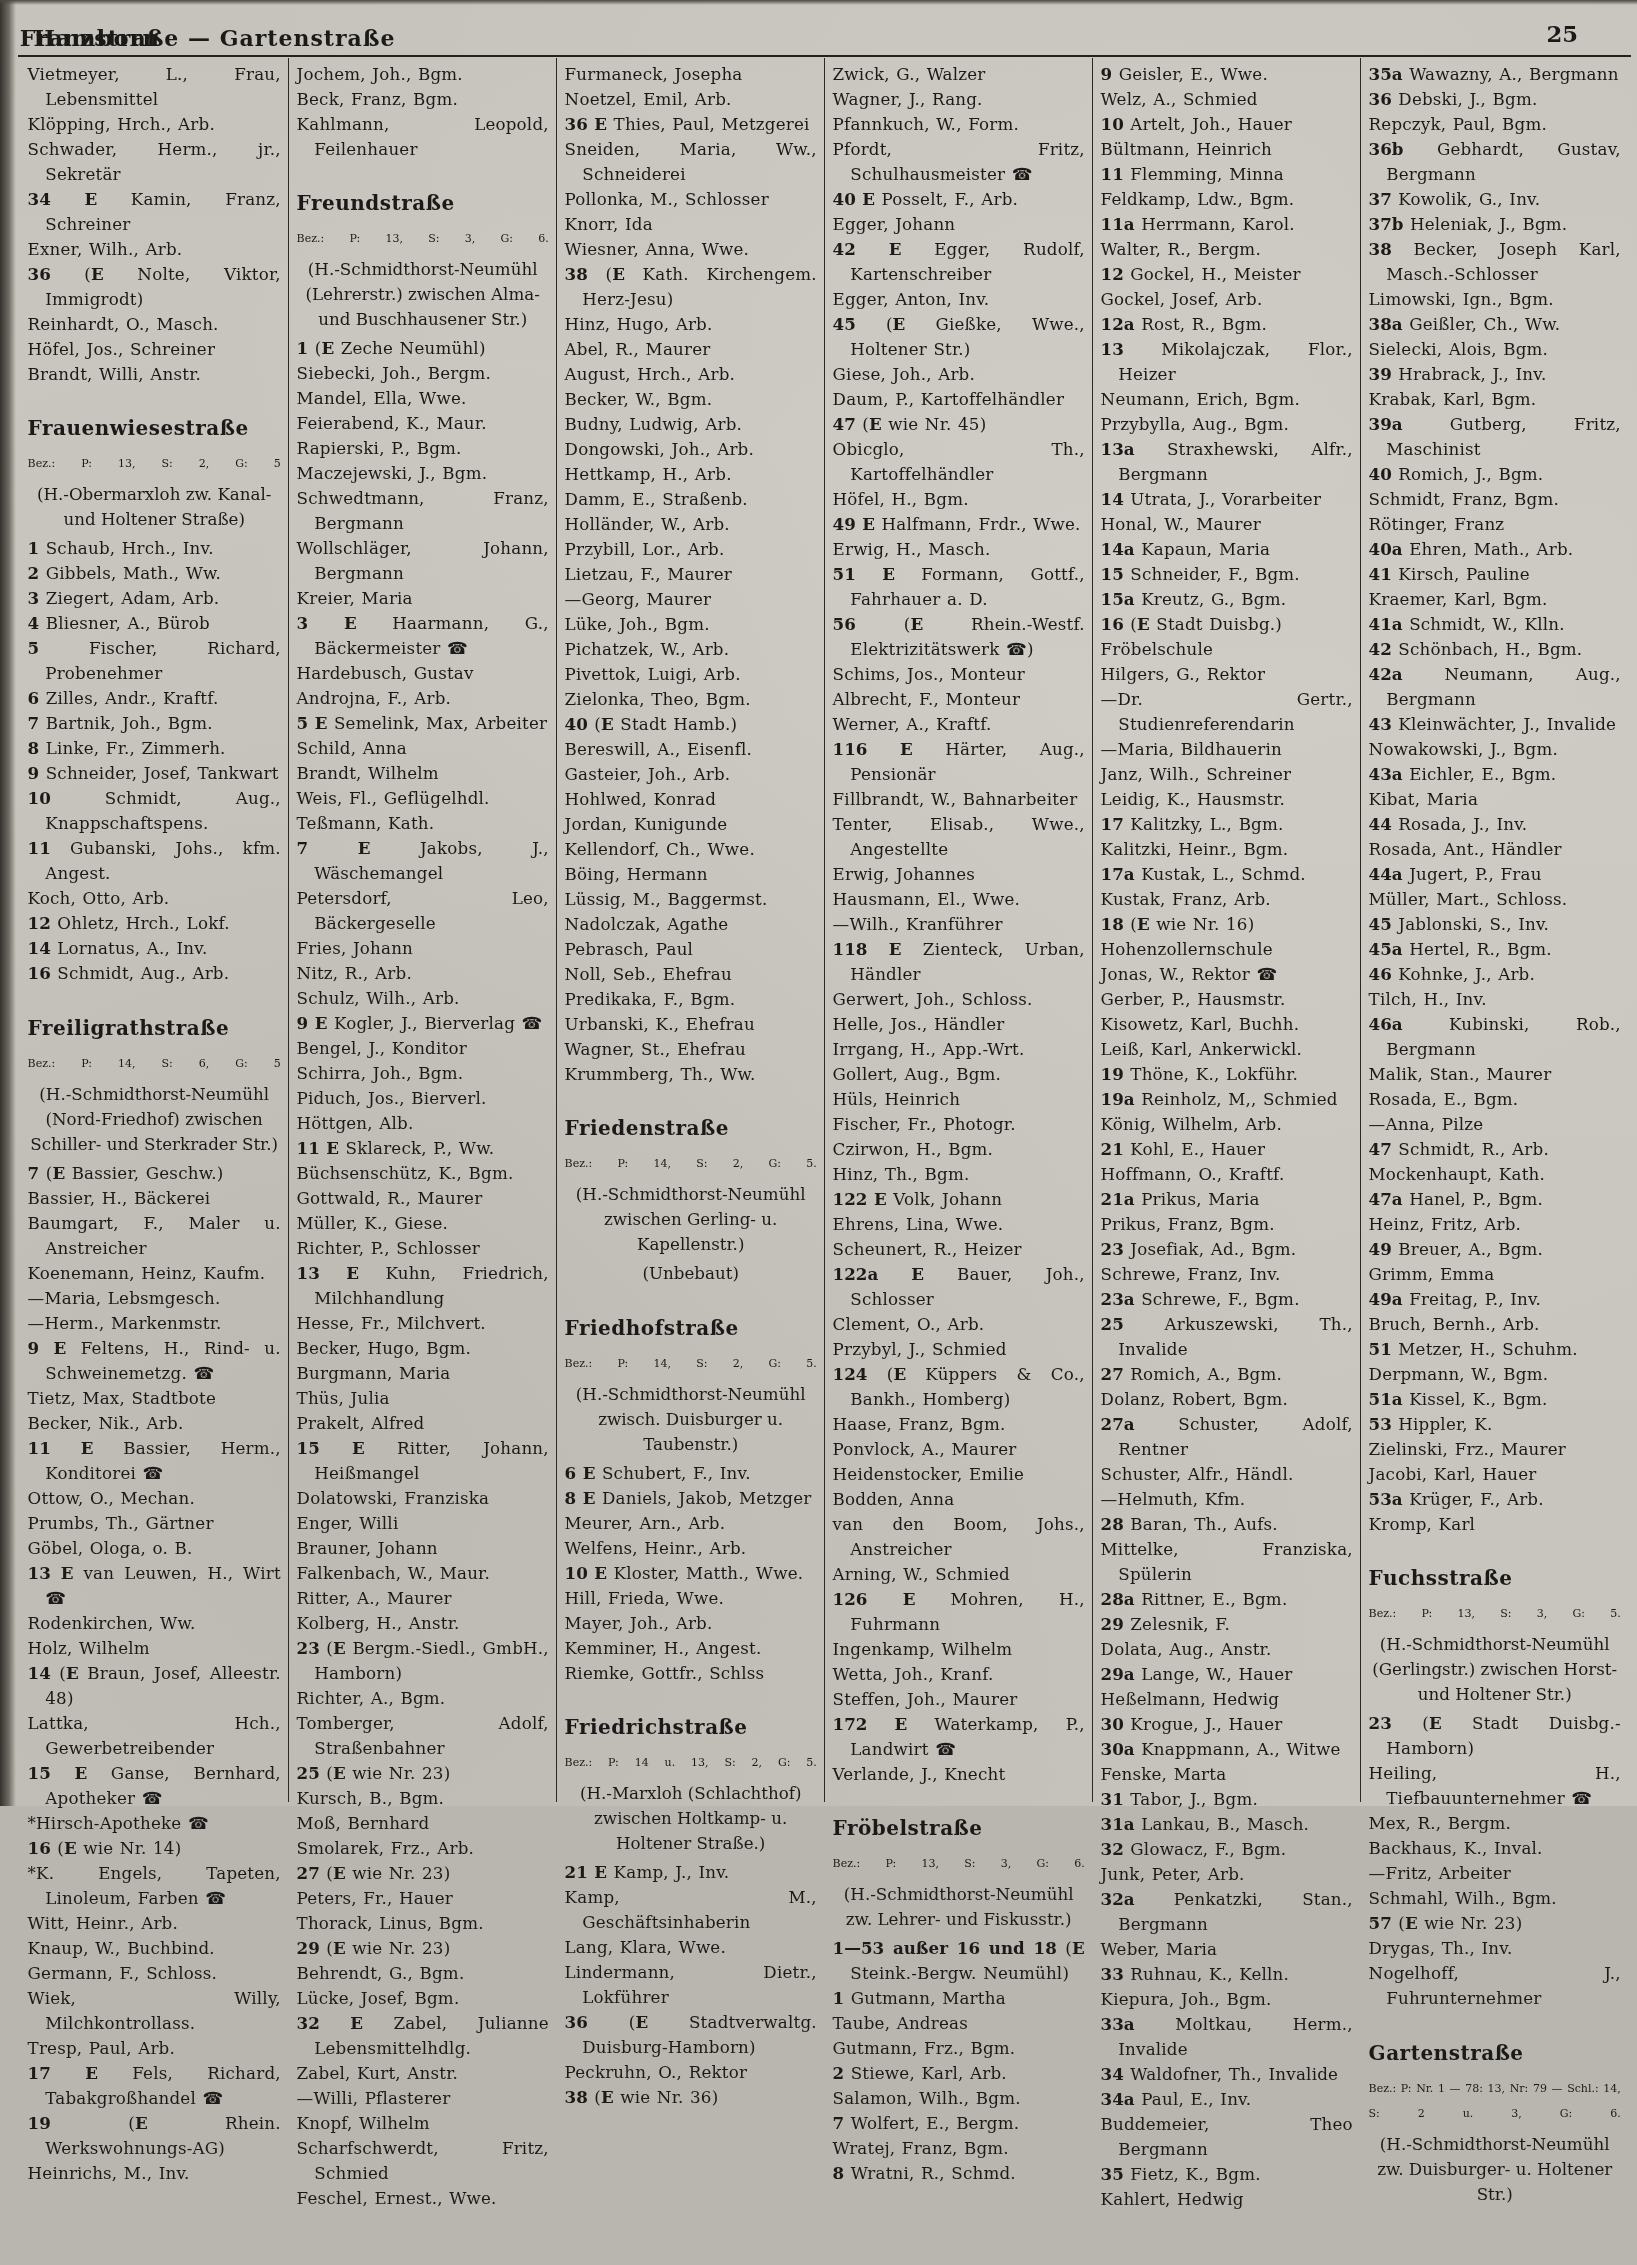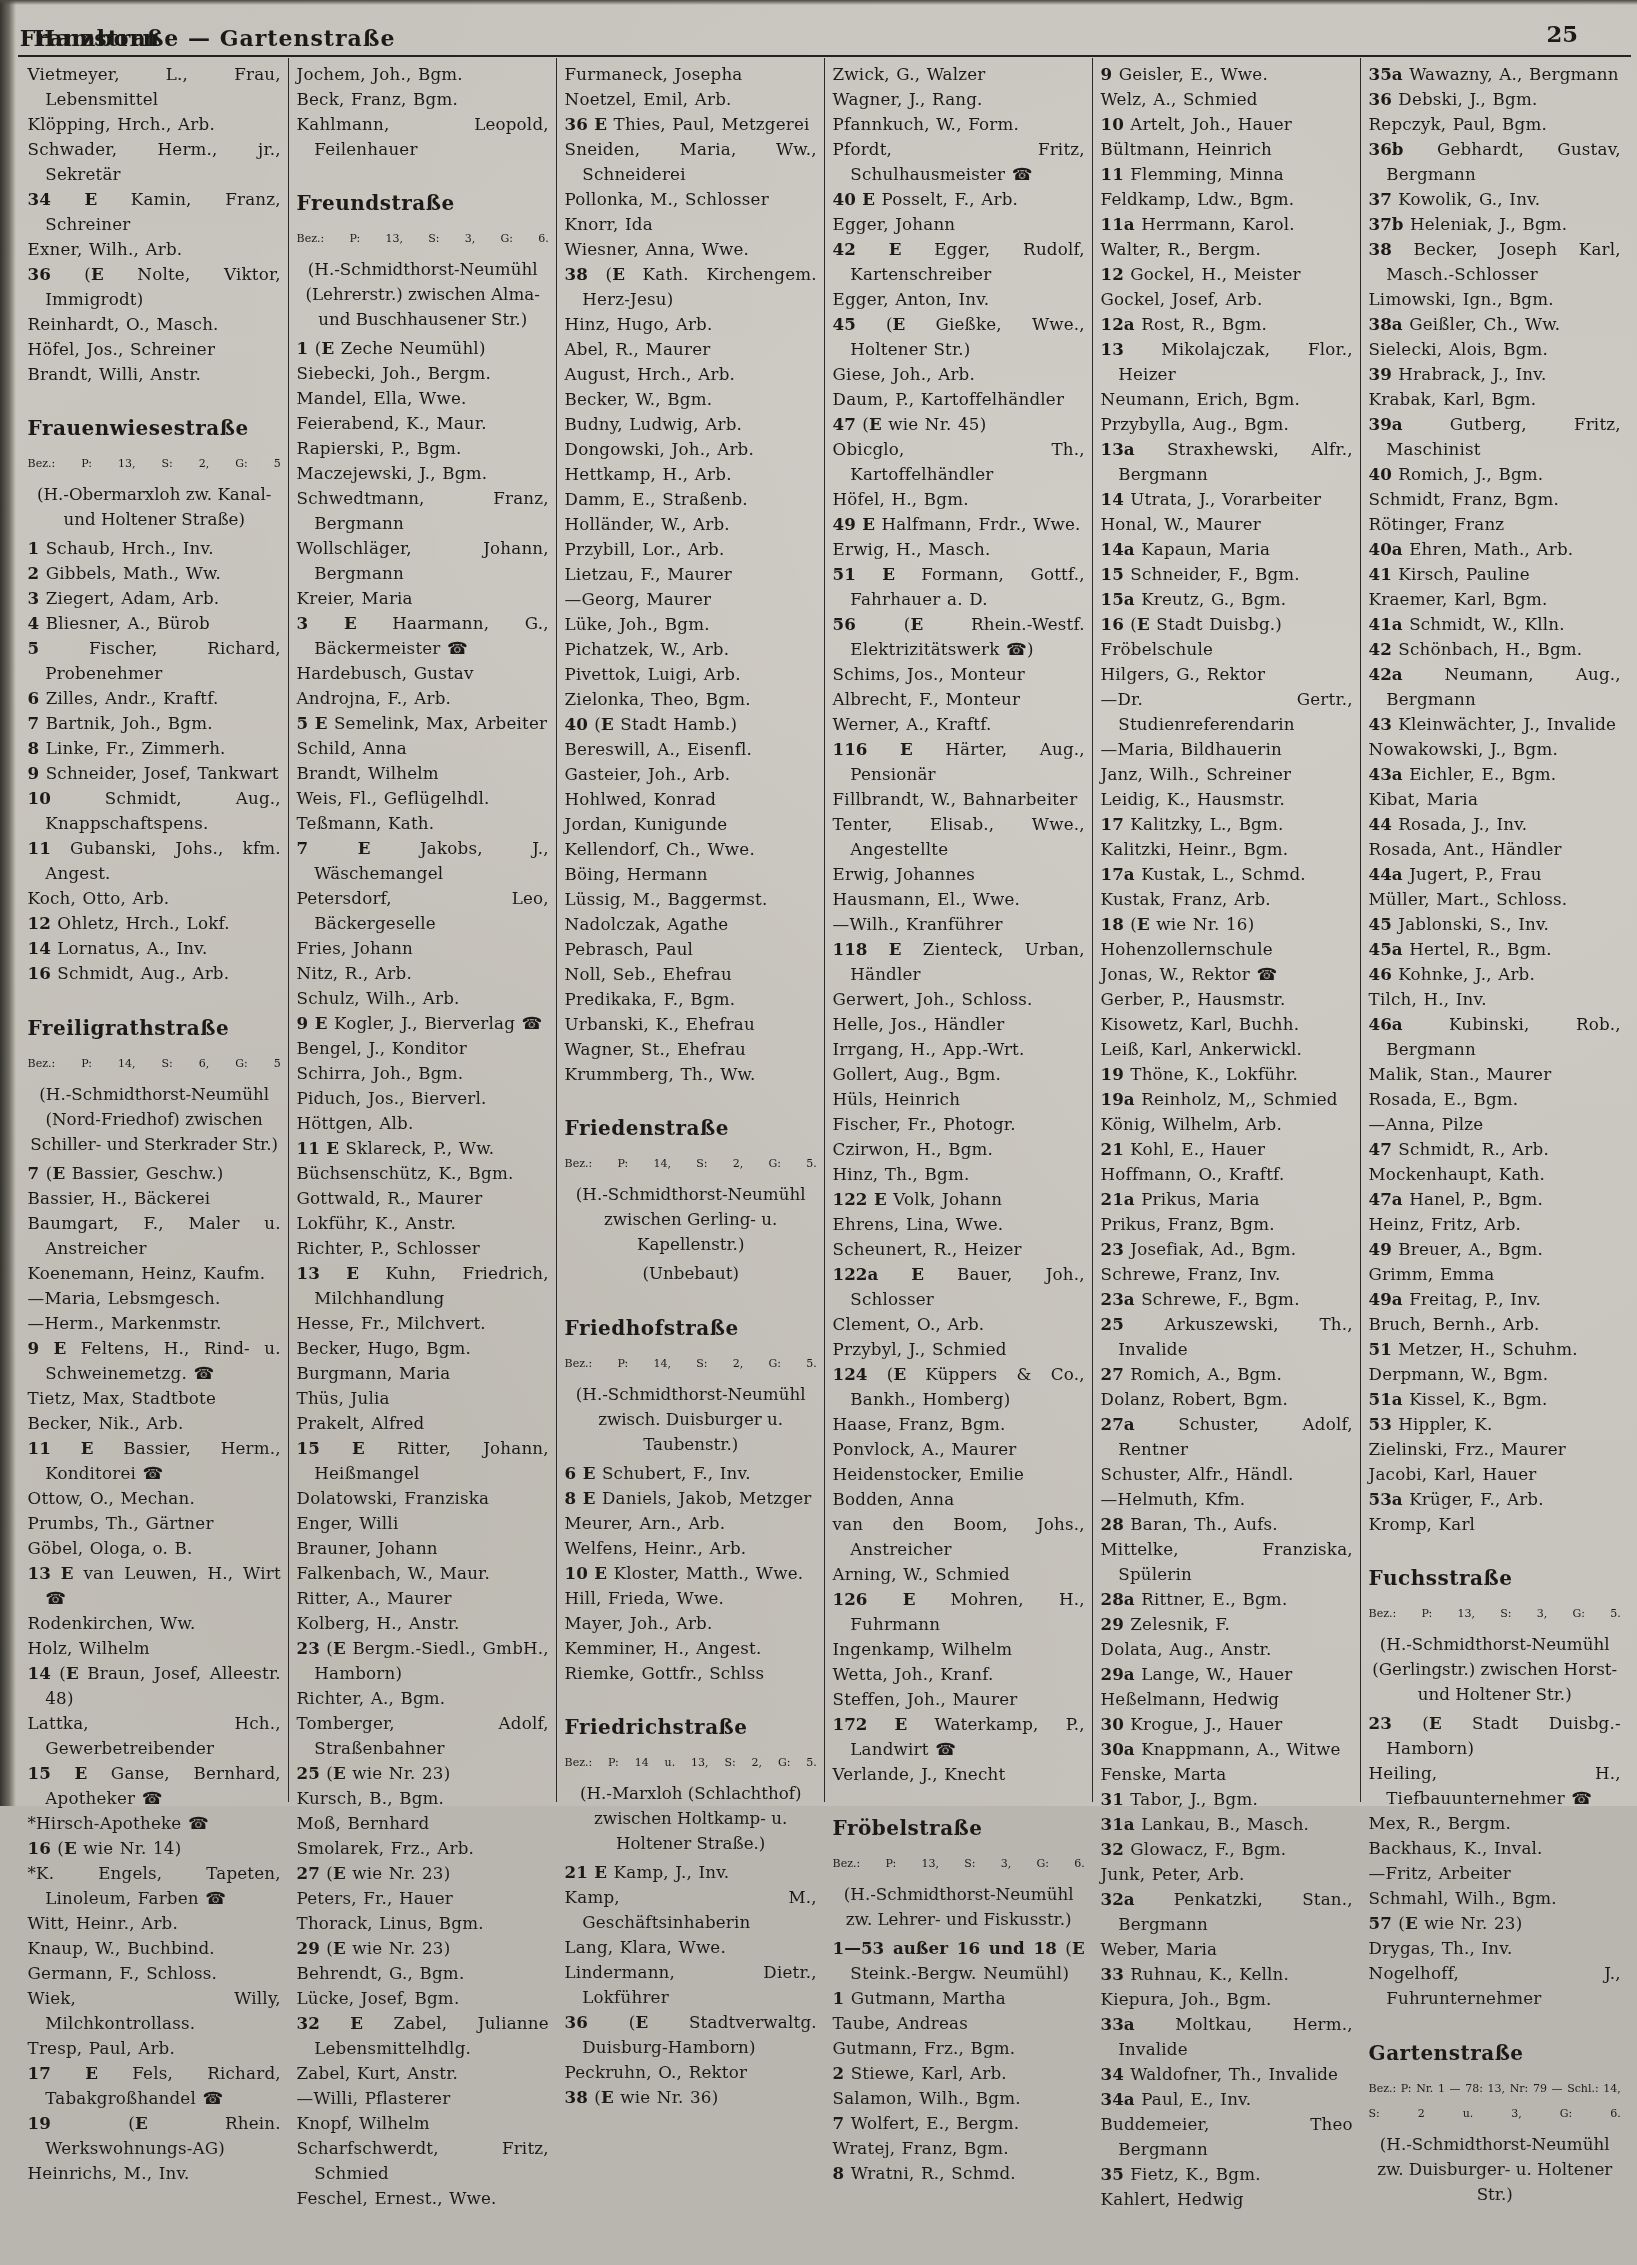--- a/index.html
+++ b/index.html
@@ -141,21 +141,21 @@
         <div class="entry">Nitz, R., Arb.</div>
         <div class="entry">Schulz, Wilh., Arb.</div>
         <div class="entry"><b>9</b> <b>E</b> Kogler, J., Bierverlag ☎</div>
         <div class="entry">Bengel, J., Konditor</div>
         <div class="entry">Schirra, Joh., Bgm.</div>
         <div class="entry">Piduch, Jos., Bierverl.</div>
         <div class="entry">Höttgen, Alb.</div>
         <div class="entry"><b>11</b> <b>E</b> Sklareck, P., Ww.</div>
         <div class="entry">Büchsenschütz, K., Bgm.</div>
         <div class="entry">Gottwald, R., Maurer</div>
-        <div class="entry">Lokführ, K., Anstr.</div>
+        <div class="entry">Müller, K., Giese.</div>
         <div class="entry">Richter, P., Schlosser</div>
         <div class="entry"><b>13</b> <b>E</b> Kuhn, Friedrich, Milchhandlung</div>
         <div class="entry">Hesse, Fr., Milchvert.</div>
         <div class="entry">Becker, Hugo, Bgm.</div>
         <div class="entry">Burgmann, Maria</div>
         <div class="entry">Thüs, Julia</div>
         <div class="entry">Prakelt, Alfred</div>
         <div class="entry"><b>15</b> <b>E</b> Ritter, Johann, Heißmangel</div>
         <div class="entry">Dolatowski, Franziska</div>
         <div class="entry">Enger, Willi</div>

